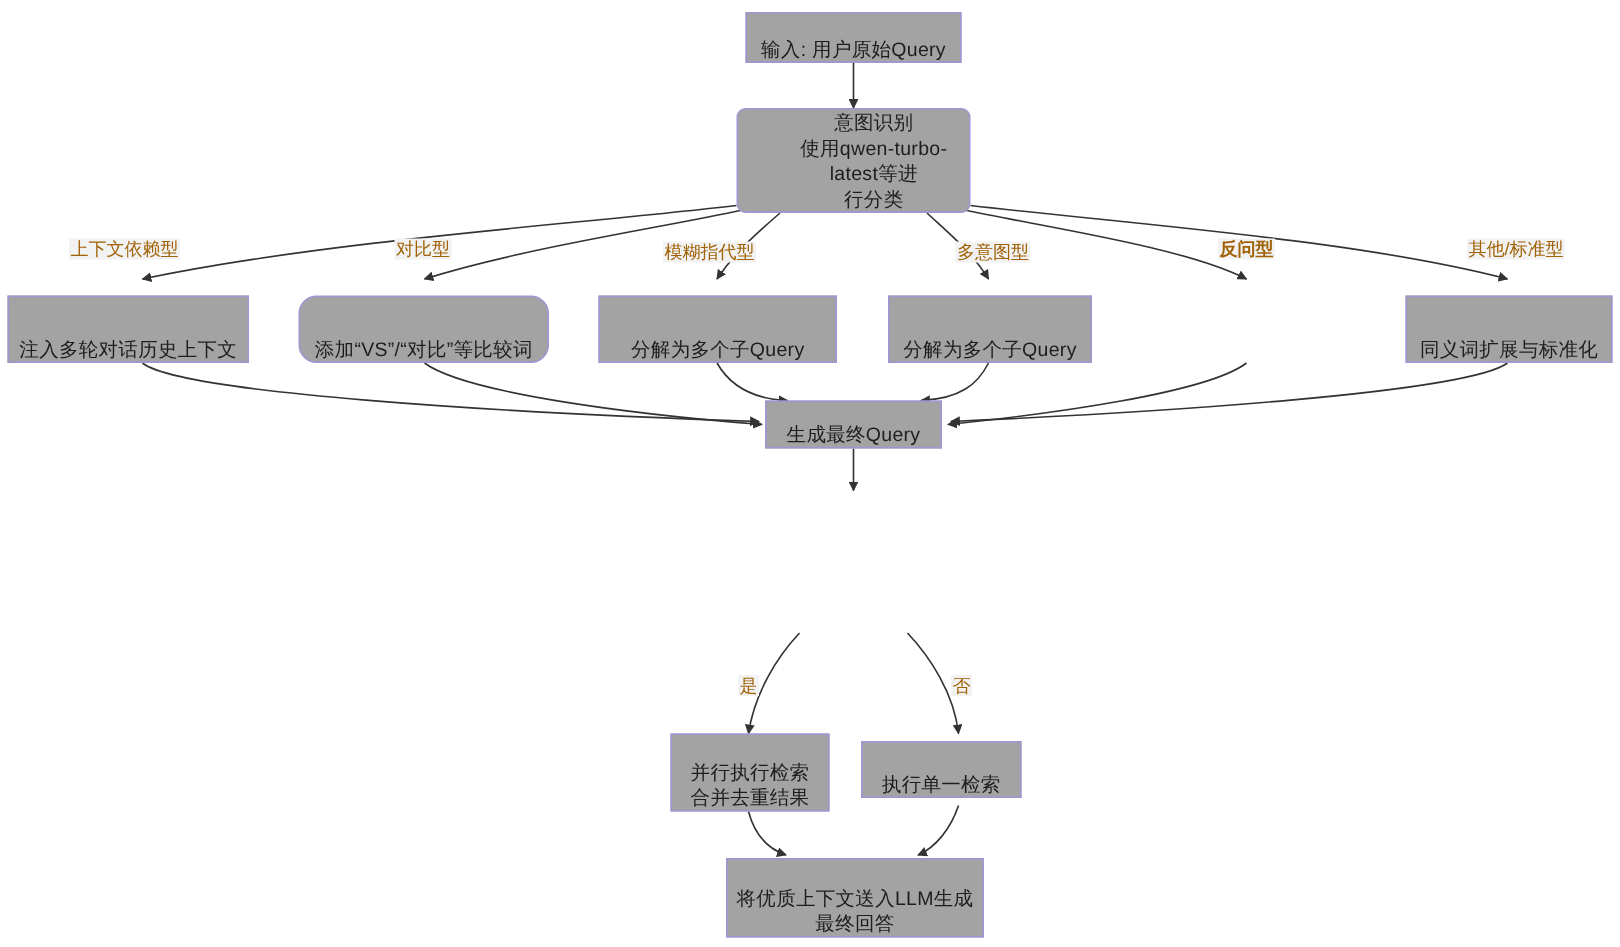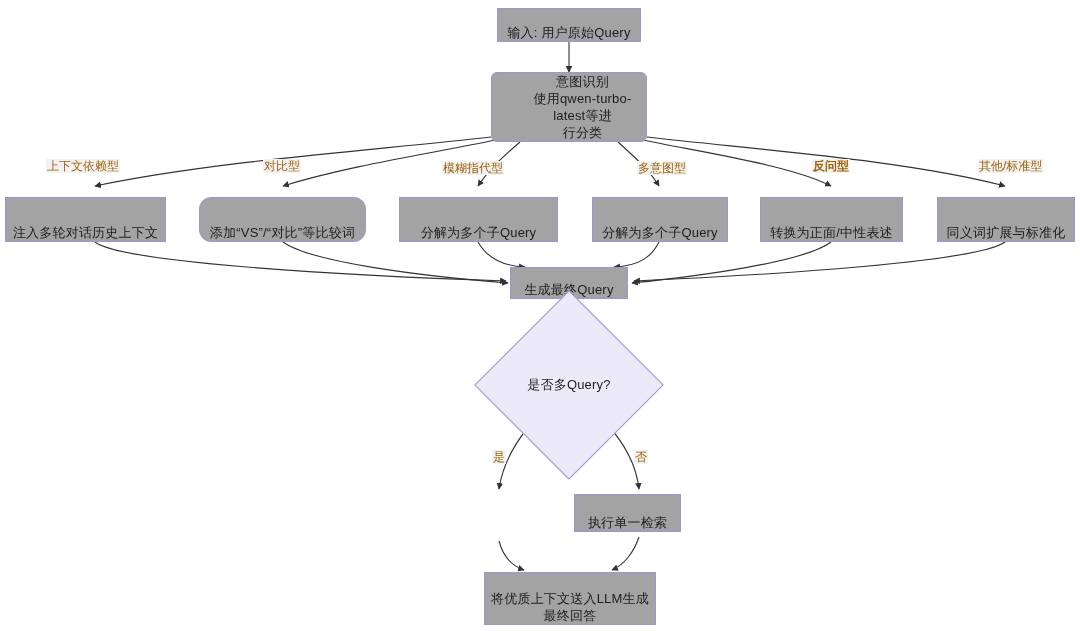--- a/index.html
+++ b/index.html
@@ -142,37 +142,34 @@
   </div>
 
   <div class="node" style="left:399px; top:197px; width:159px; height:45px;">
     <span>分解为多个子Query</span>
   </div>
 
   <div class="node" style="left:592px; top:197px; width:136px; height:45px;">
     <span>分解为多个子Query</span>
   </div>
 
-  <div class="node" style="left:760px; top:197px; width:143px; height:45px;">
-    <span>转换为正面/中性表述</span>
-  </div>
 
   <div class="node" style="left:937px; top:197px; width:138px; height:45px;">
     <span>同义词扩展与标准化</span>
   </div>
 
   <div class="node" style="left:510px; top:267px; width:118px; height:32px;">
     <span>生成最终Query</span>
   </div>
 
-  <div class="diamond-wrap" style="left:502px; top:318px; width:134px; height:134px;">
-    <div class="diamond-shape"></div>
-    <div class="diamond-label">是否多Query?</div>
+
+  <div class="node" style="left:447px; top:489px; width:106px; height:52px;">
+    <span>并行执行检索
+合并去重结果</span>
   </div>
-
 
   <div class="node" style="left:574px; top:494px; width:107px; height:38px;">
     <span>执行单一检索</span>
   </div>
 
   <div class="node" style="left:484px; top:572px; width:172px; height:53px;">
     <span>将优质上下文送入LLM生成
 最终回答</span>
   </div>
 

